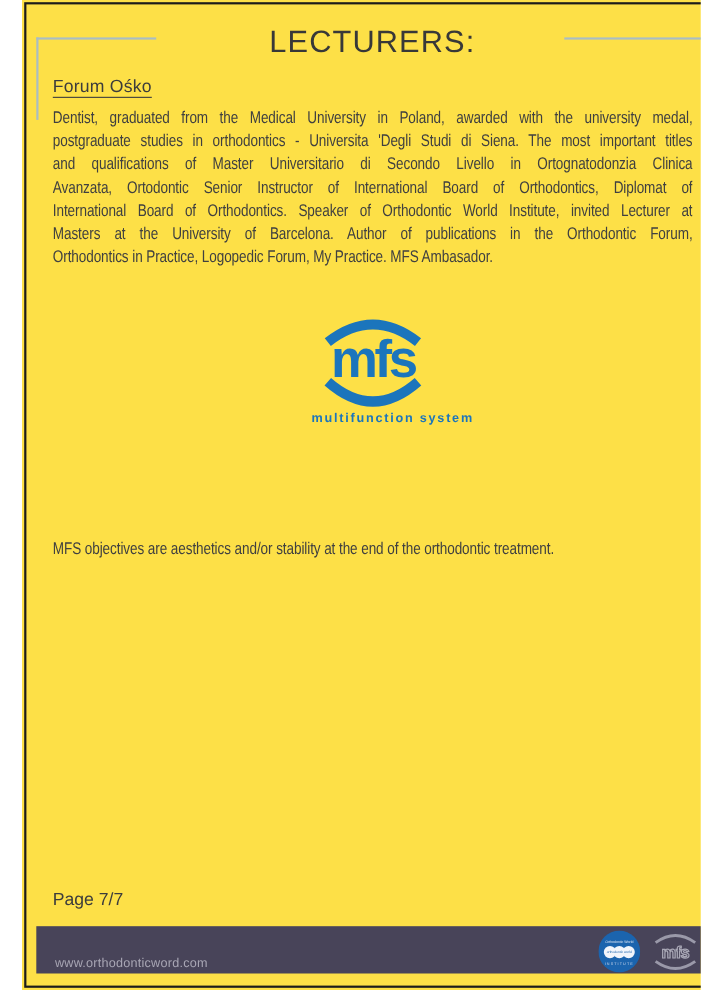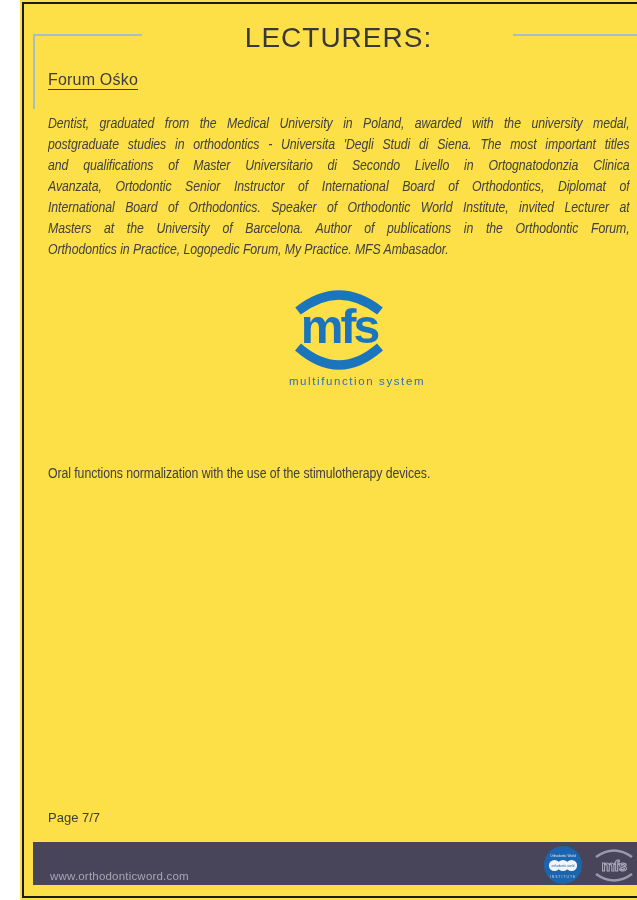--- a/index.html
+++ b/index.html
@@ -38,35 +38,35 @@
   .para { position: absolute; left: 28px; width: 582px; }
   .scalewrap {
     width: 727px; transform: scaleX(0.8); transform-origin: 0 0;
     font-size: 15.4px; letter-spacing: -0.1px; color: #404040;
   }
   .jline {
     line-height: 21px; white-space: nowrap; overflow: hidden;
     text-align: justify; text-align-last: justify;
   }
   .jline.last { text-align-last: left; }
-  .p1 { top: 112px; font-style: italic; }
+  .p1 { top: 97px; }
   .p2 { top: 414px; }
   .p3 { top: 462px; }
   .p4 { top: 489px; }
   .mfs-logo-block {
     position: absolute; top: 285px; left: 0; right: 0;
     display: flex; flex-direction: column; align-items: center;
   }
   .mfs-wordmark {
-    margin-top: 2px; color: #1b75bc; font-weight: normal;
+    margin-top: 2px; color: #1b75bc; font-weight: bold;
     font-size: 11.5px; letter-spacing: 1.6px; padding-left: 37px;
   }
   .page-num {
     position: absolute; top: 810px; left: 28px;
-    font-size: 13px; color: #3c3c3c; text-align: right;
+    font-size: 16px; color: #3c3c3c; text-align: right;
   }
   .footer-bar {
     position: absolute; left: 13px; top: 842px; width: 611px; height: 43px;
     background: #484459; display: flex; align-items: flex-end;
     justify-content: space-between; padding: 0 7px 0 17px;
   }
   .footer-links { display: flex; flex-direction: column; gap: 1px; }
   .footer-links div {
     color: #a8a6b4; font-size: 11.5px; line-height: 17px; letter-spacing: 0.2px;
     cursor: pointer;
@@ -100,26 +100,26 @@
   <div class="mfs-logo-block">
     <svg width="124" height="88" viewBox="0 0 124 88">
       <path d="M 21 26 Q 62 -6 103 26" fill="none" stroke="#1b75bc" stroke-width="9"></path>
       <text x="62" y="58" text-anchor="middle" font-family="Liberation Sans, sans-serif" font-size="48" font-weight="bold" letter-spacing="-3" fill="#1b75bc">mfs</text>
       <path d="M 21 62 Q 62 98 103 62" fill="none" stroke="#1b75bc" stroke-width="9"></path>
     </svg>
     <div class="mfs-wordmark">multifunction system</div>
   </div>
 
 
-  <div class="para p3">
+
+  <div class="para p4">
     <div class="scalewrap">
-      <div class="jline last">Oral functions normalization with the use of the stimulotherapy devices.</div>
+      <div class="jline last">MFS objectives are aesthetics and/or stability at the end of the orthodontic treatment.</div>
     </div>
   </div>
-
 
   <div class="page-num">Page 7/7</div>
 
   <div class="footer-bar">
     <div class="footer-links">
       <div>www.orthodonticword.com</div>
     </div>
     <div class="footer-logos">
       <svg width="38" height="38" viewBox="0 0 38 38">
         <circle cx="19" cy="19" r="19" fill="#1b64ae"></circle>

